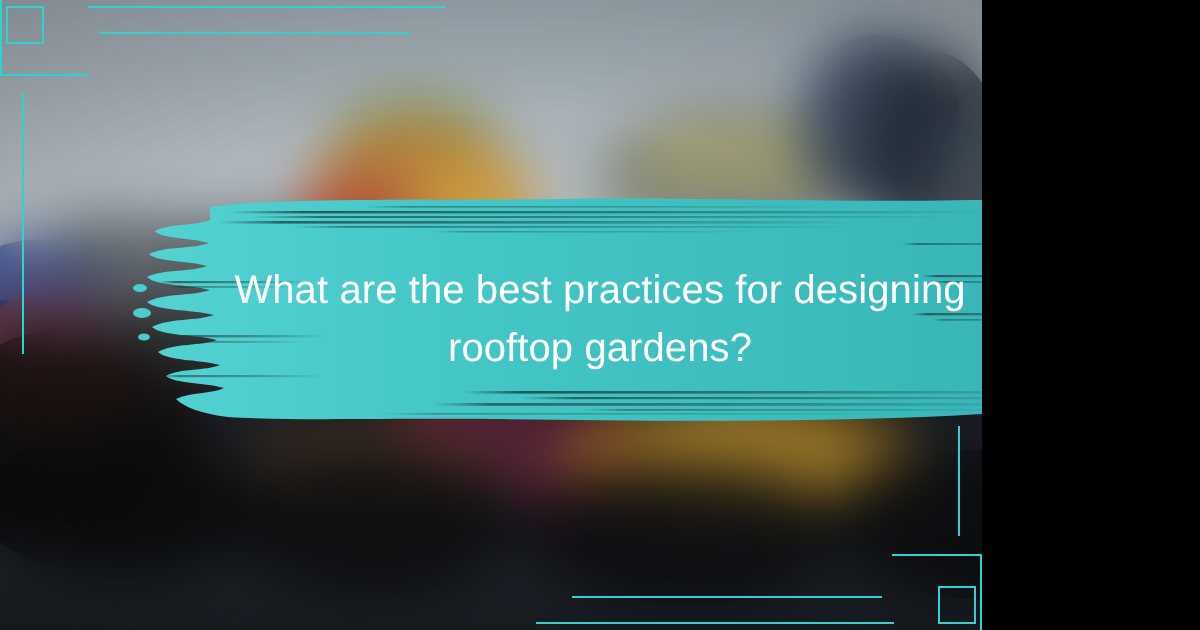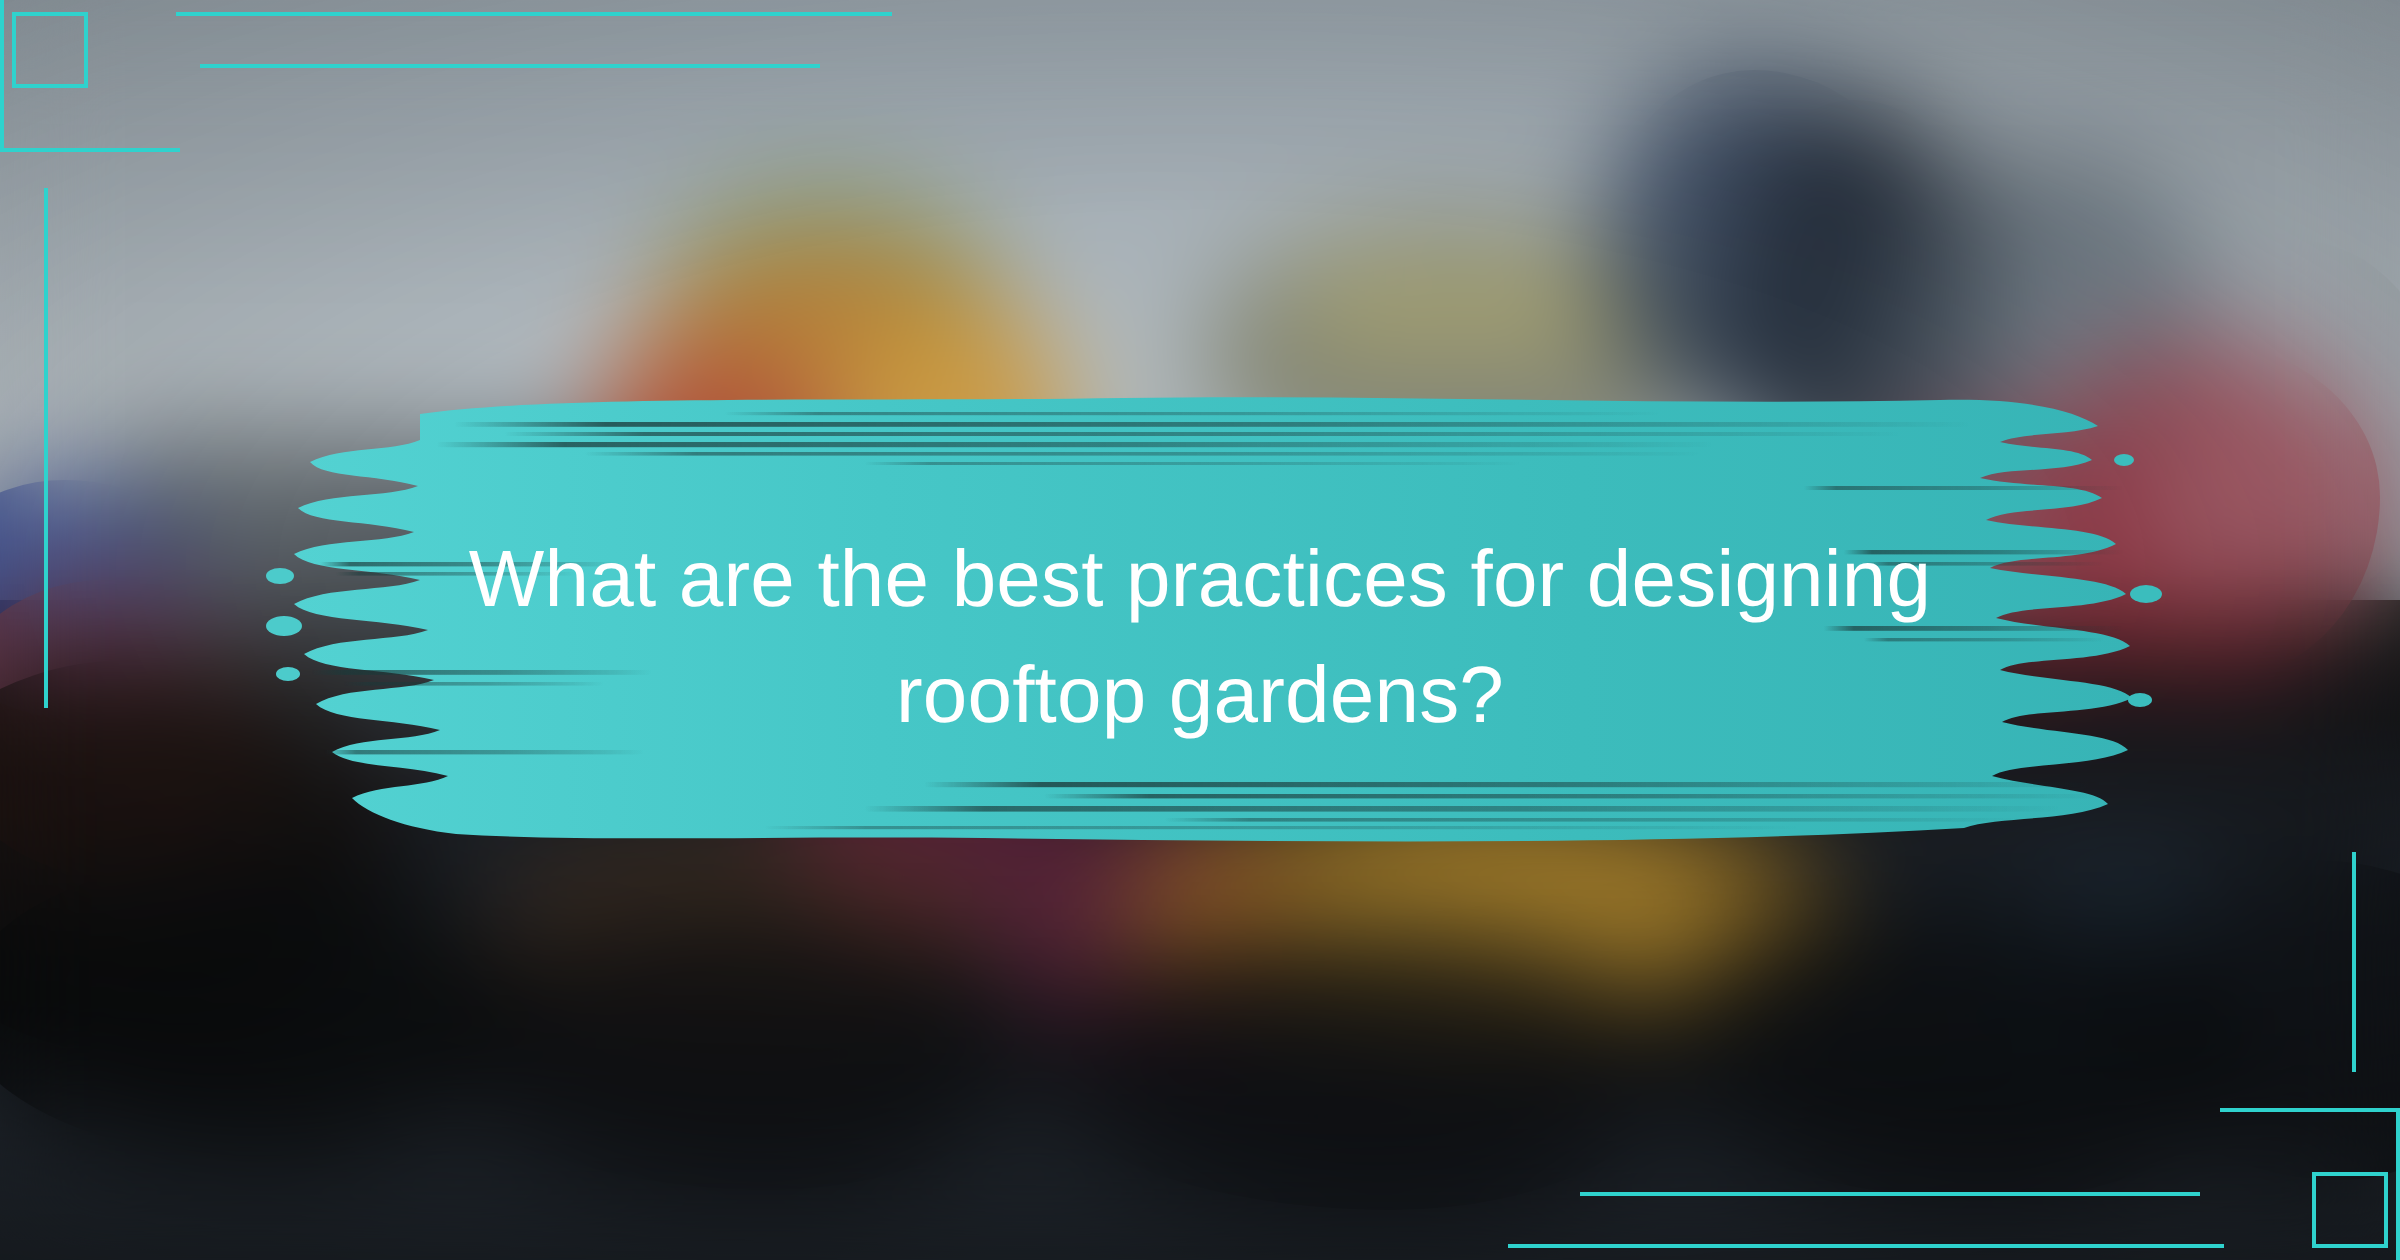--- a/index.html
+++ b/index.html
@@ -7,21 +7,21 @@
     margin: 0;
     padding: 0;
     background: #000;
   }
   body {
     font-family: "Liberation Sans", sans-serif;
   }
 
   #card {
     position: relative;
-    width: 1200px;
+    width: 982px;
     height: 630px;
     overflow: hidden;
     background: #d946ef;
   }
 
   
   .bg-layer {
     position: absolute;
     inset: 0;
     overflow: hidden;

